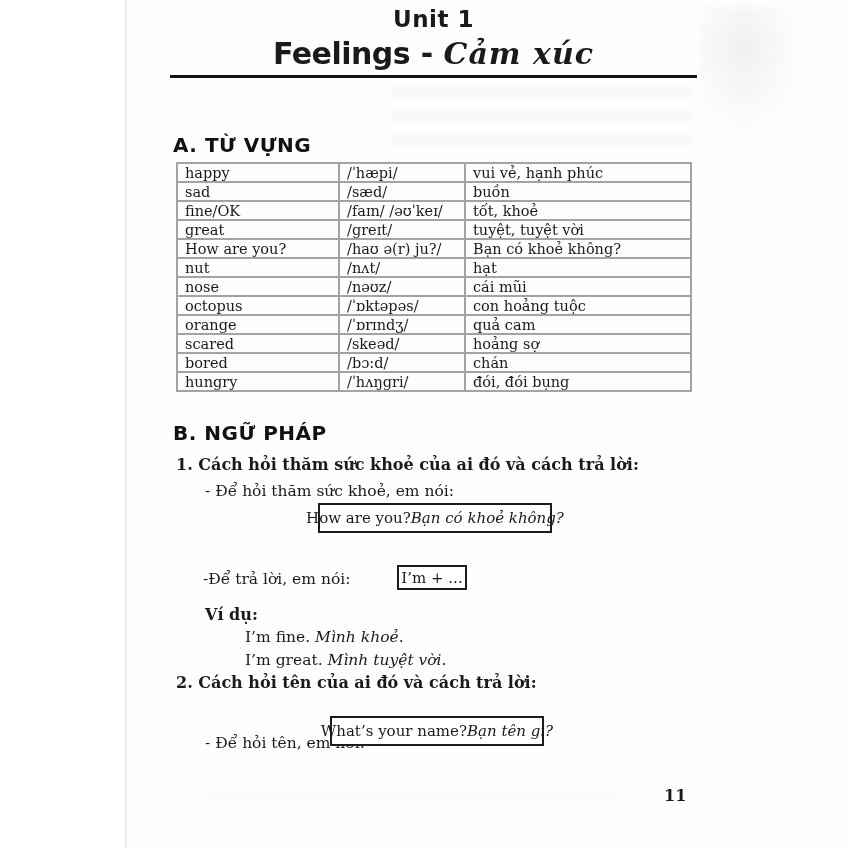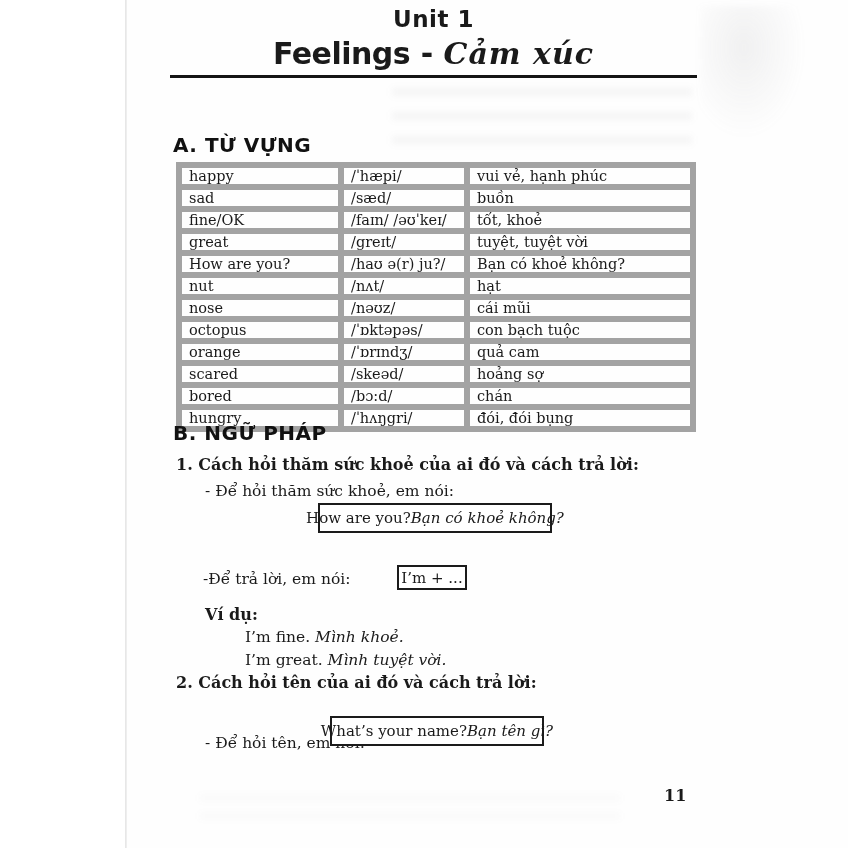--- a/index.html
+++ b/index.html
@@ -34,21 +34,21 @@
   
   .sec-heading { position: absolute; font-family: "DejaVu Sans", sans-serif; font-weight: bold;
                  font-size: 20px; letter-spacing: 0.5px; color: #111; text-align: center; }
   .sec-a { left: 173px; top: 133px; }
   .sec-b { left: 173px; top: 421px; }
 
   
   table.vocab { position: absolute; left: 176px; top: 162px; width: 514px;
                 border-collapse: collapse; table-layout: fixed;
                 font-size: 14.5px; }
-  table.vocab td { border: 6px solid #a3a3a3; height: 19px; padding: 0 7px;
+  table.vocab td { border: 2px solid #a3a3a3; height: 19px; padding: 0 7px;
                    vertical-align: middle; white-space: nowrap; overflow: hidden; }
   table.vocab { border: 2px solid #1f1f1f; }
   td.c-word { width: 162px; }
   td.c-ipa  { width: 126px; }
   td.c-mean { width: 226px; }
 
   
   .g { position: absolute; font-size: 15.5px; white-space: nowrap; }
   .g-bold { font-weight: bold; font-size: 16px; }
   .it { font-style: italic; }
@@ -114,21 +114,21 @@
         <td class="c-mean">hạt</td>
       </tr>
       <tr>
         <td class="c-word">nose</td>
         <td class="c-ipa">/nəʊz/</td>
         <td class="c-mean">cái mũi</td>
       </tr>
       <tr>
         <td class="c-word">octopus</td>
         <td class="c-ipa">/ˈɒktəpəs/</td>
-        <td class="c-mean">con bạch tuộc</td>
+        <td class="c-mean">con hoảng tuộc</td>
       </tr>
       <tr>
         <td class="c-word">orange</td>
         <td class="c-ipa">/ˈɒrɪndʒ/</td>
         <td class="c-mean">quả cam</td>
       </tr>
       <tr>
         <td class="c-word">scared</td>
         <td class="c-ipa">/skeəd/</td>
         <td class="c-mean">hoảng sợ</td>

